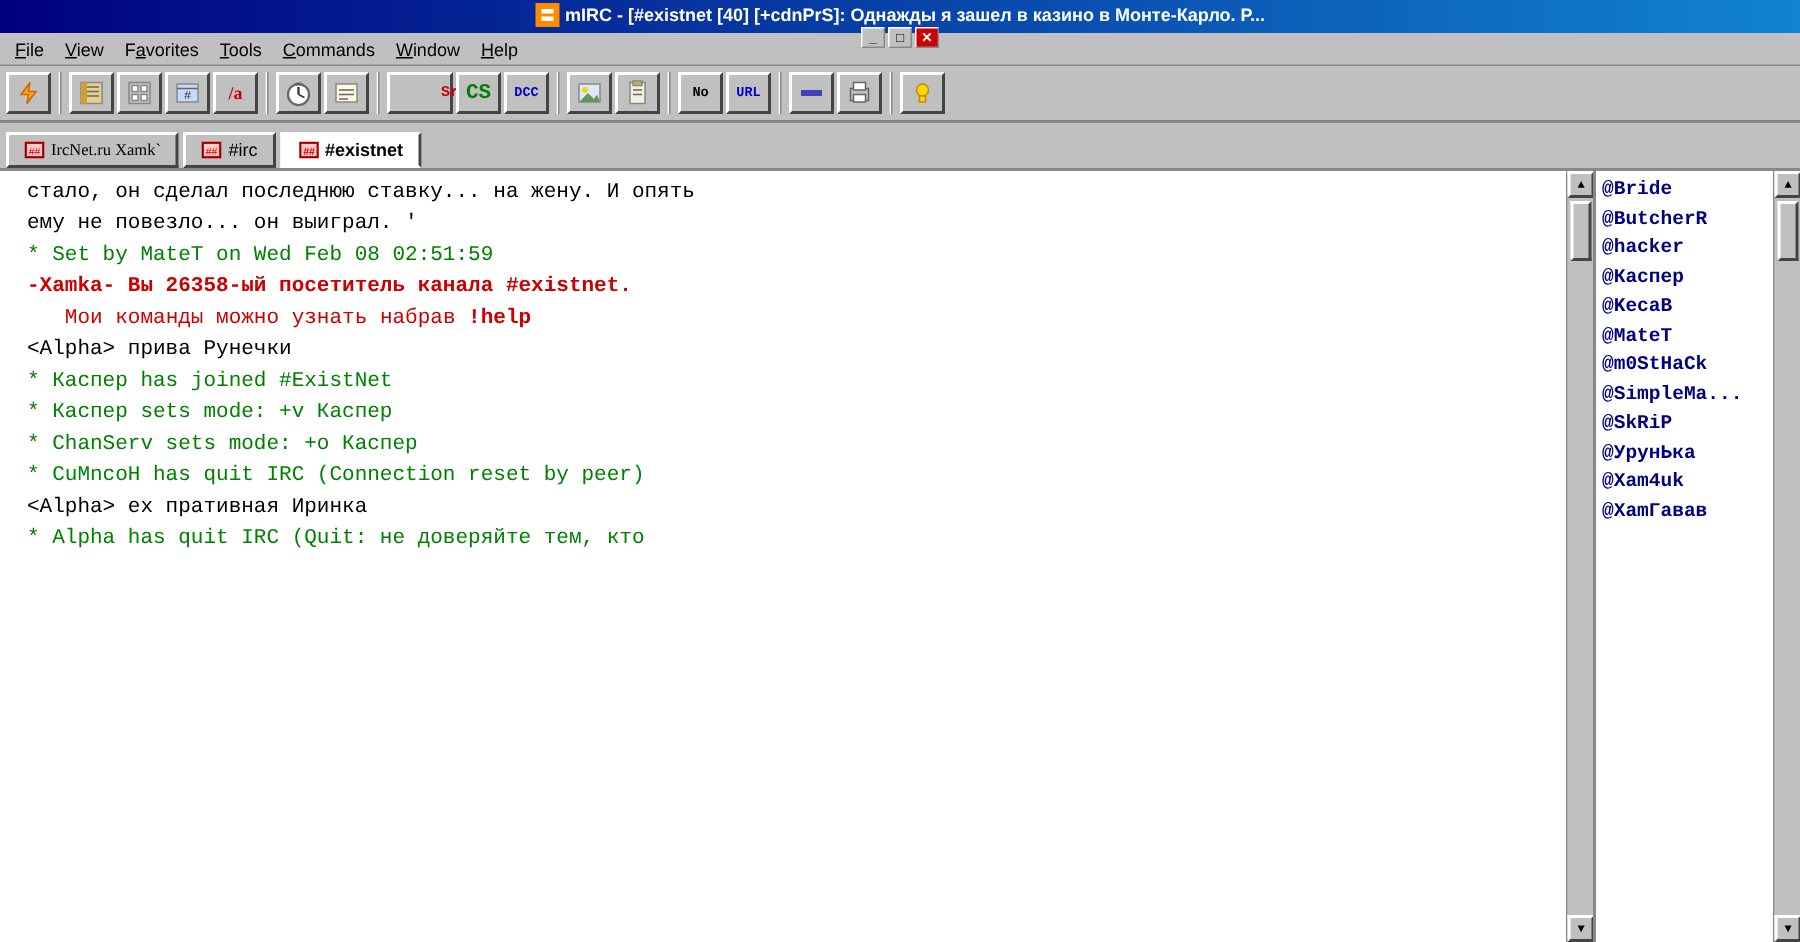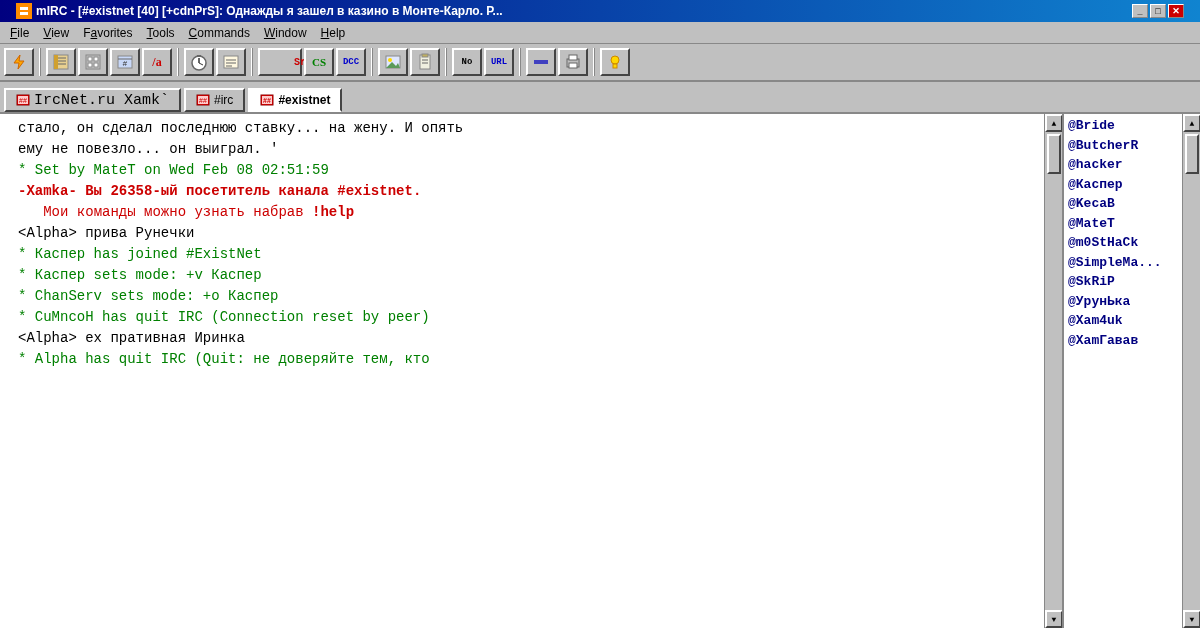--- a/index.html
+++ b/index.html
@@ -12,25 +12,26 @@
       overflow: hidden;
     }
 
     
     .title-bar {
       background: linear-gradient(to right, #000080, #1084d0);
       color: white;
       display: flex;
       align-items: center;
       justify-content: space-between;
-      padding: 2px 16px;
+      padding: 2px 3px;
       height: 22px;
       font-size: 12px;
       font-weight: bold;
       font-family: Arial, sans-serif;
+      flex-direction: column;
     }
     .title-bar-left {
       display: flex;
       align-items: center;
       gap: 4px;
     }
     .title-icon {
       width: 16px;
       height: 16px;
       background: #ff8c00;
@@ -335,21 +336,21 @@
       <rect x="2" y="3" width="14" height="12" fill="#fff8e0" stroke="#888" stroke-width="1"></rect>
       <line x1="4" y1="7" x2="14" y2="7" stroke="#666" stroke-width="1"></line>
       <line x1="4" y1="10" x2="14" y2="10" stroke="#666" stroke-width="1"></line>
       <line x1="4" y1="13" x2="10" y2="13" stroke="#666" stroke-width="1"></line>
     </svg>
   </div>
   <div class="toolbar-sep"></div>
 
   <div class="tb-btn" title="Search" style="font-size:10px;font-weight:bold;color:#cc0000;padding-left:40px;">Sr</div>
 
-  <div class="tb-btn" title="ChanServ" style="font-size:11px;font-weight:bold;color:#008000;font-family:Liberation Serif, serif;">CS</div>
+  <div class="tb-btn" title="ChanServ" style="font-size:14px;font-weight:bold;color:#008000;">CS</div>
 
   <div class="tb-btn" title="DCC">
     <span style="font-size:9px;font-weight:bold;color:#0000cc;">DCC</span>
   </div>
   <div class="toolbar-sep"></div>
 
   <div class="tb-btn" title="Image">
     <svg width="18" height="18" viewBox="0 0 18 18">
       <rect x="2" y="3" width="14" height="12" fill="#e0e8ff" stroke="#888" stroke-width="1"></rect>
       <circle cx="6" cy="7" r="2" fill="#ffd700"></circle>
@@ -395,21 +396,21 @@
   </div>
 </div>
 
 <div class="tab-bar">
   <div class="tab">
     <svg width="14" height="12" viewBox="0 0 14 12">
       <rect x="1" y="1" width="12" height="10" fill="#ff0000" stroke="#880000" stroke-width="1"></rect>
       <rect x="2" y="2" width="10" height="8" fill="#ffcccc"></rect>
       <text x="7" y="9" text-anchor="middle" font-size="7" fill="#cc0000">##</text>
     </svg>
-    <span style="font-family:Liberation Mono, monospace;font-size:15px;">IrcNet.ru Xamk`</span>
+    <span style="font-family:Liberation Serif, serif;font-size:11px;">IrcNet.ru Xamk`</span>
   </div>
   <div class="tab">
     <svg width="14" height="12" viewBox="0 0 14 12">
       <rect x="1" y="1" width="12" height="10" fill="#ff0000" stroke="#880000" stroke-width="1"></rect>
       <rect x="2" y="2" width="10" height="8" fill="#ffcccc"></rect>
       <text x="7" y="9" text-anchor="middle" font-size="7" fill="#cc0000">##</text>
     </svg>
     <span style="font-family:Arial,sans-serif;font-size:12px;">#irc</span>
   </div>
   <div class="tab active">

